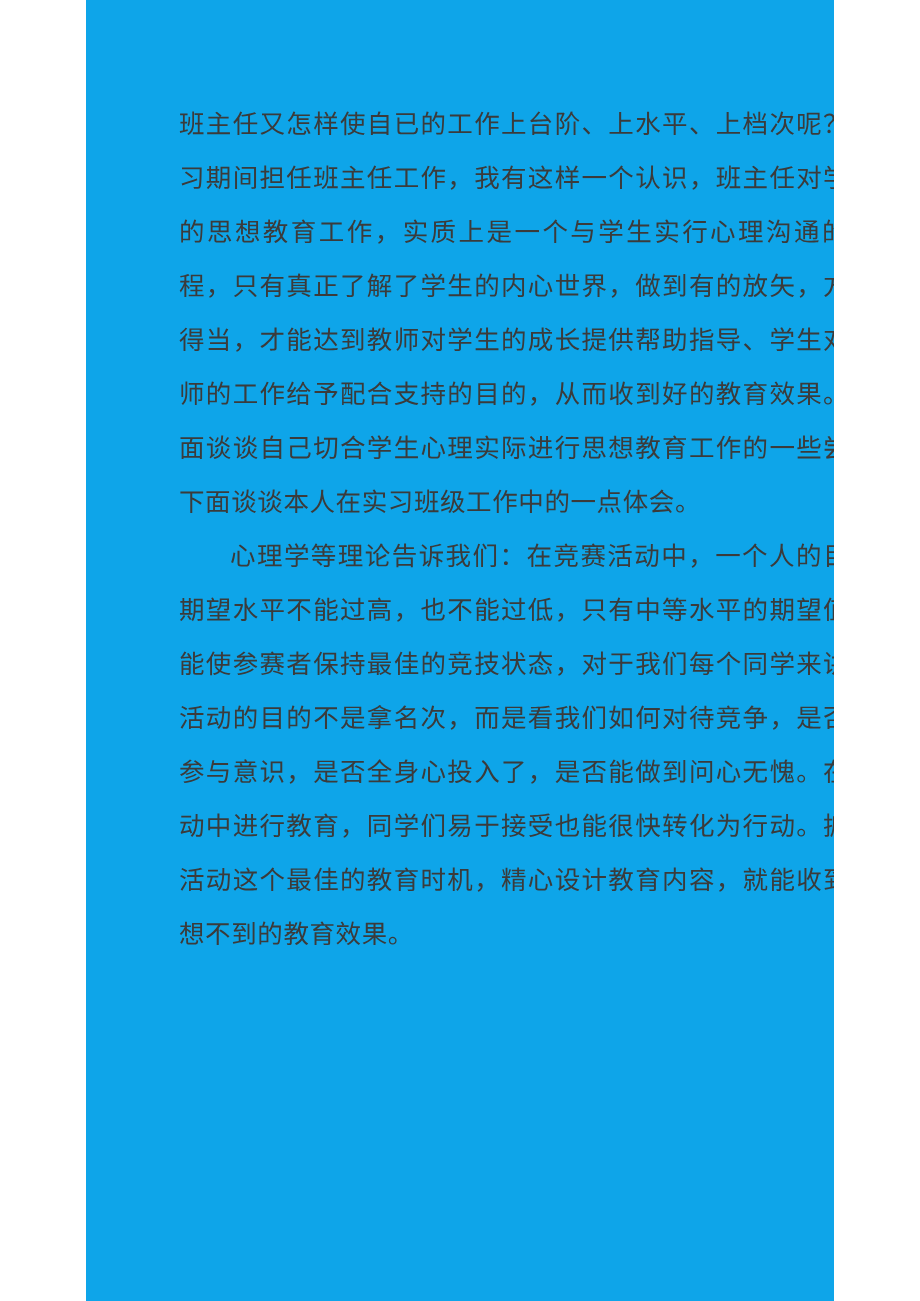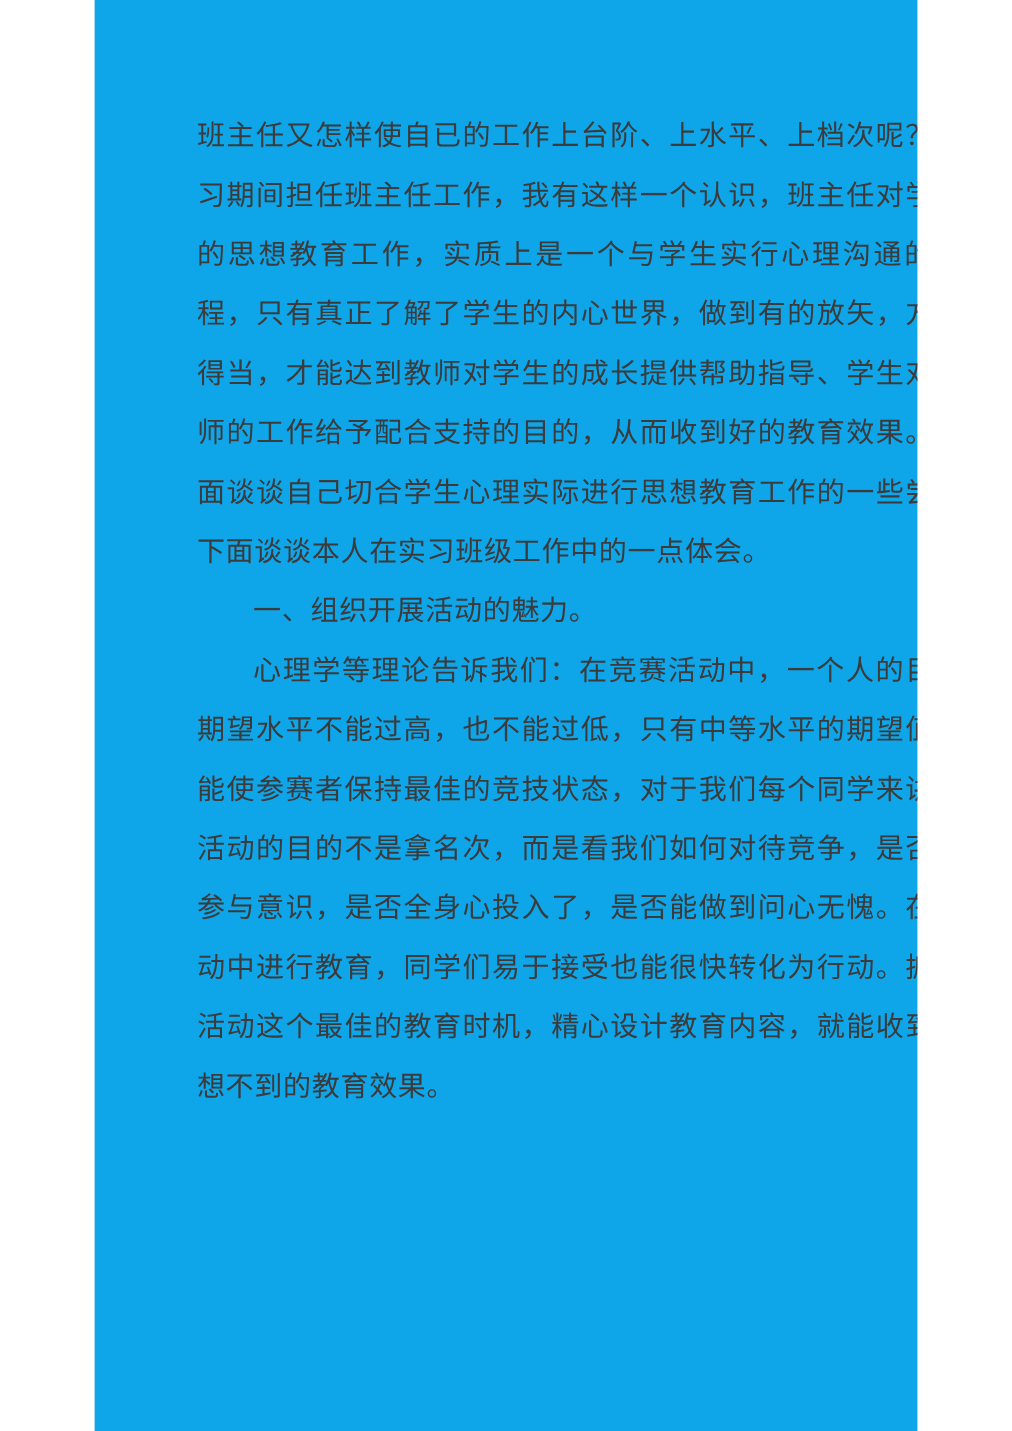--- a/index.html
+++ b/index.html
@@ -57,20 +57,19 @@
 </style>
 </head>
 <body>
 
 <div class="page">
 
   <div class="doc-body">
 
     <p class="para">班主任又怎样使自已的工作上台阶、上水平、上档次呢？实习期间担任班主任工作，我有这样一个认识，班主任对学生的思想教育工作，实质上是一个与学生实行心理沟通的过程，只有真正了解了学生的内心世界，做到有的放矢，方法得当，才能达到教师对学生的成长提供帮助指导、学生对教师的工作给予配合支持的目的，从而收到好的教育效果。下面谈谈自己切合学生心理实际进行思想教育工作的一些尝试下面谈谈本人在实习班级工作中的一点体会。</p>
 
-    <p class="para heading">一、组织开展活动的魅力。</p>
 
 
     <p class="para indent">心理学等理论告诉我们：在竞赛活动中，一个人的目标期望水平不能过高，也不能过低，只有中等水平的期望值才能使参赛者保持最佳的竞技状态，对于我们每个同学来讲，活动的目的不是拿名次，而是看我们如何对待竞争，是否有参与意识，是否全身心投入了，是否能做到问心无愧。在活动中进行教育，同学们易于接受也能很快转化为行动。抓住活动这个最佳的教育时机，精心设计教育内容，就能收到意想不到的教育效果。</p>
 
   </div>
 
 </div>
 
 </body></html>

